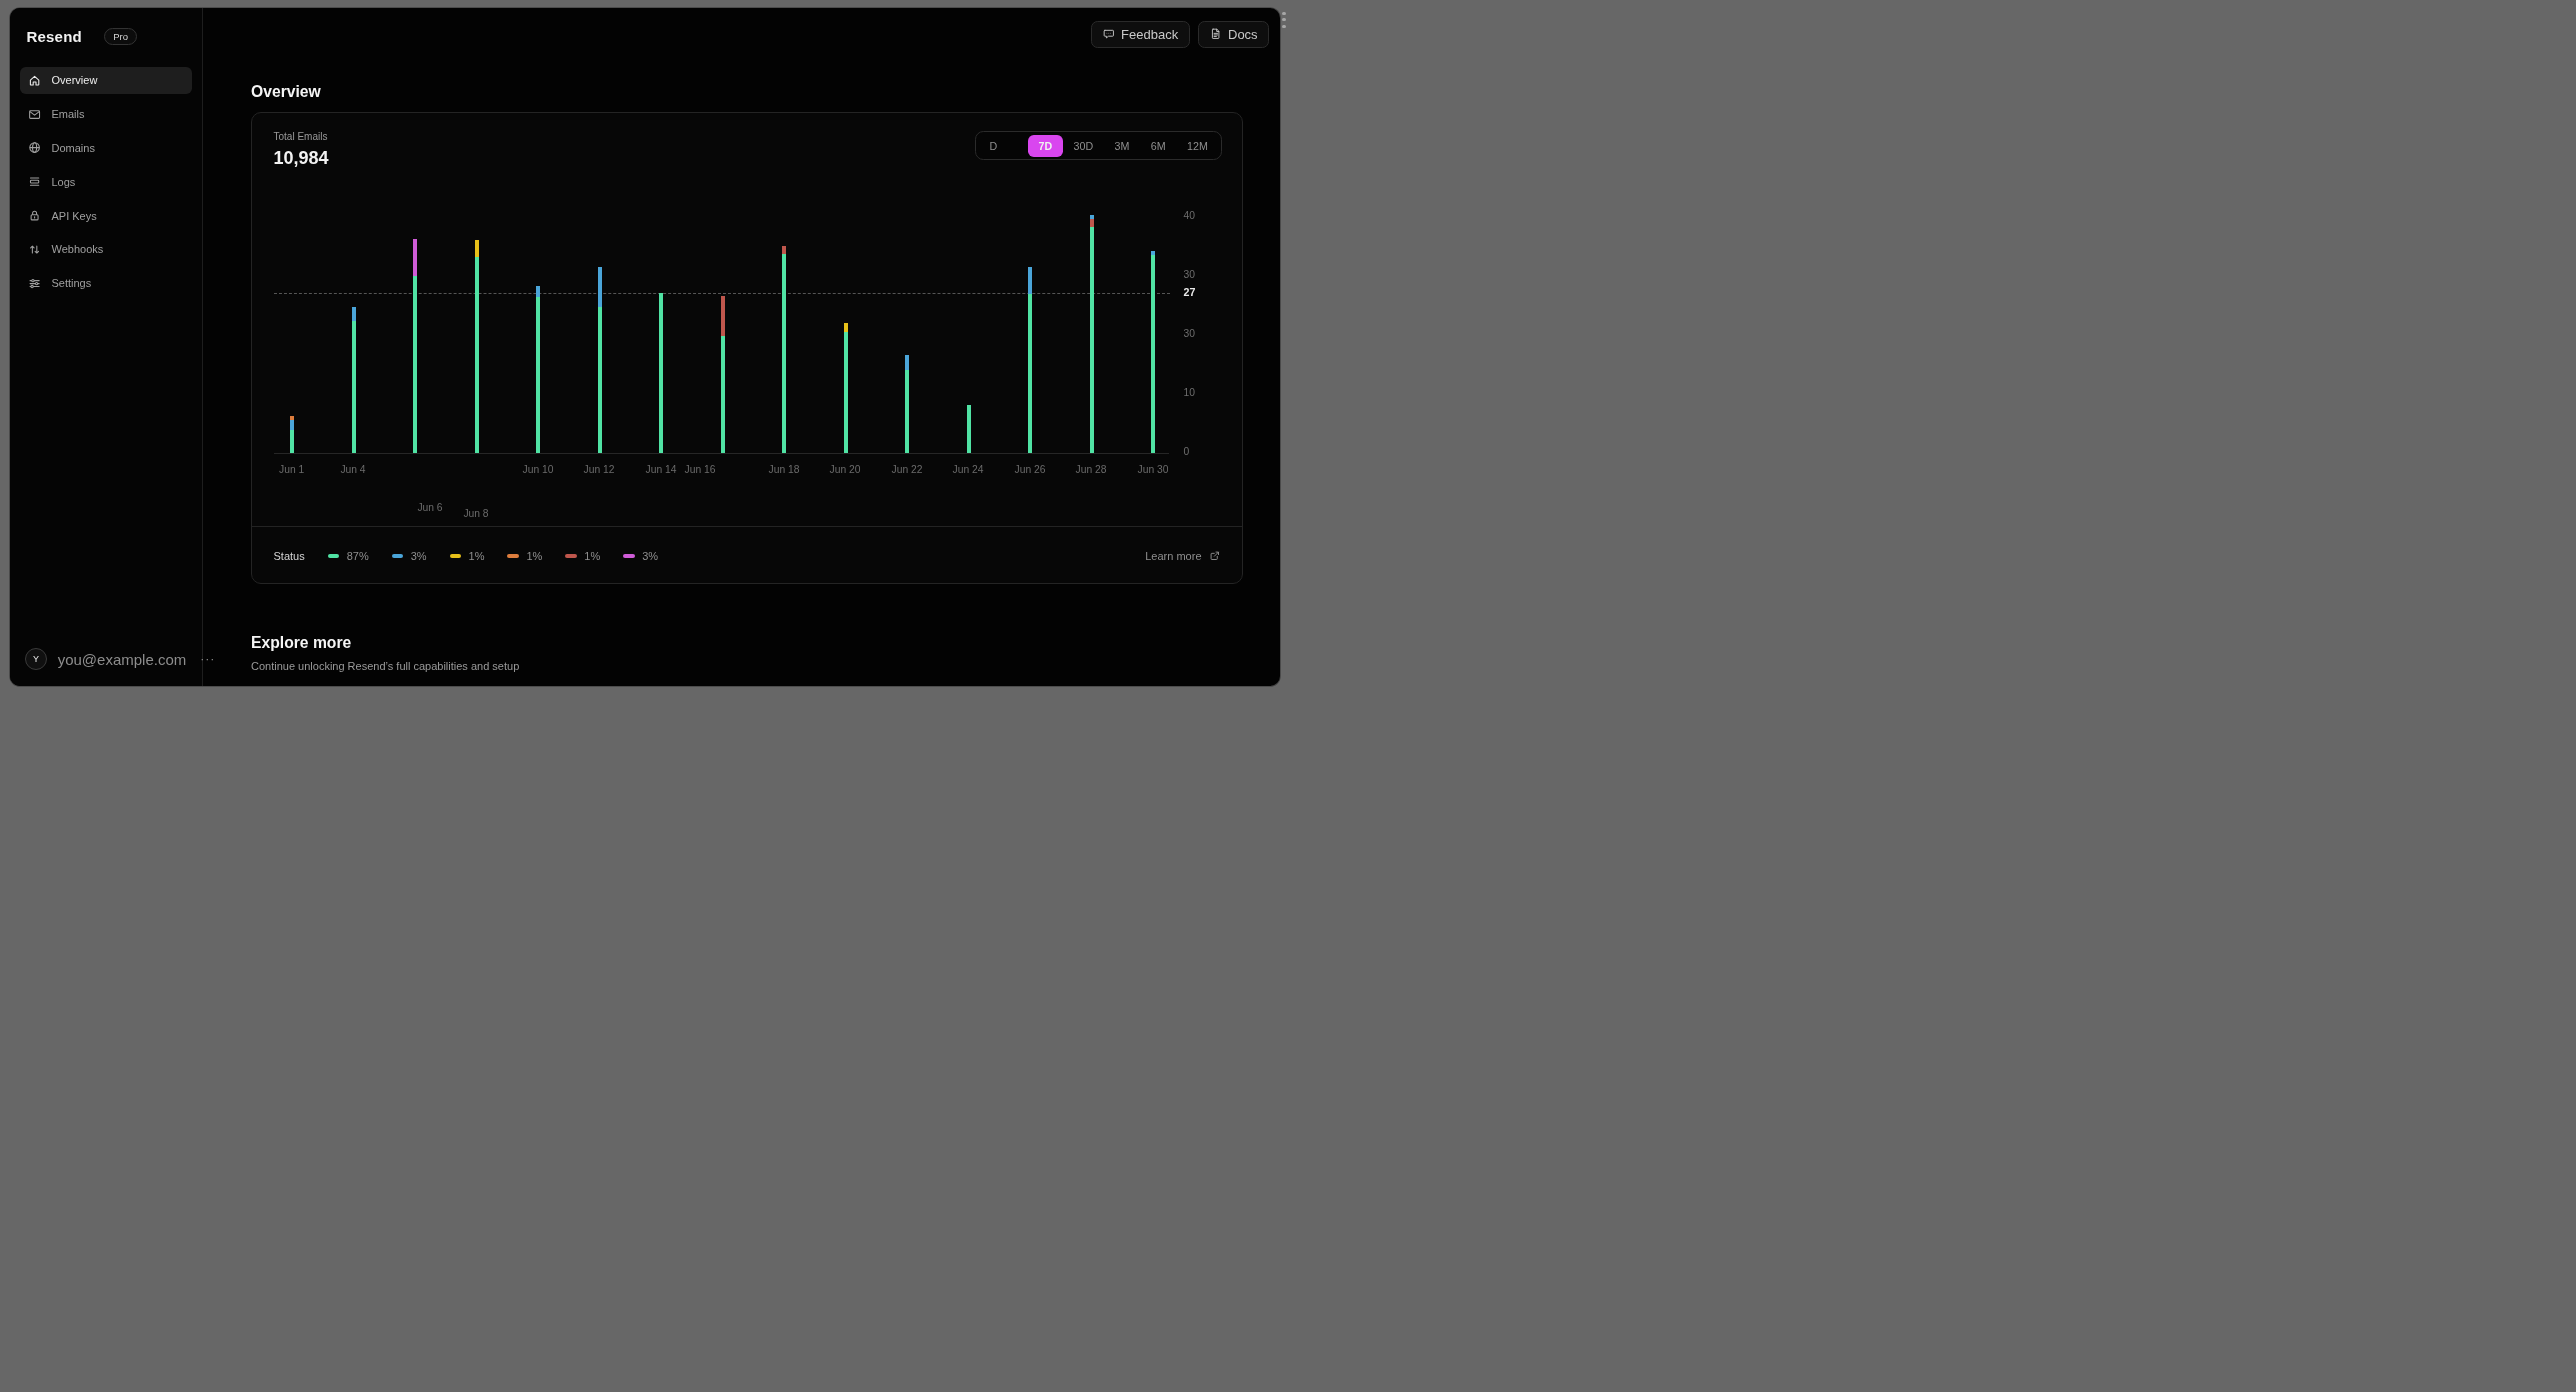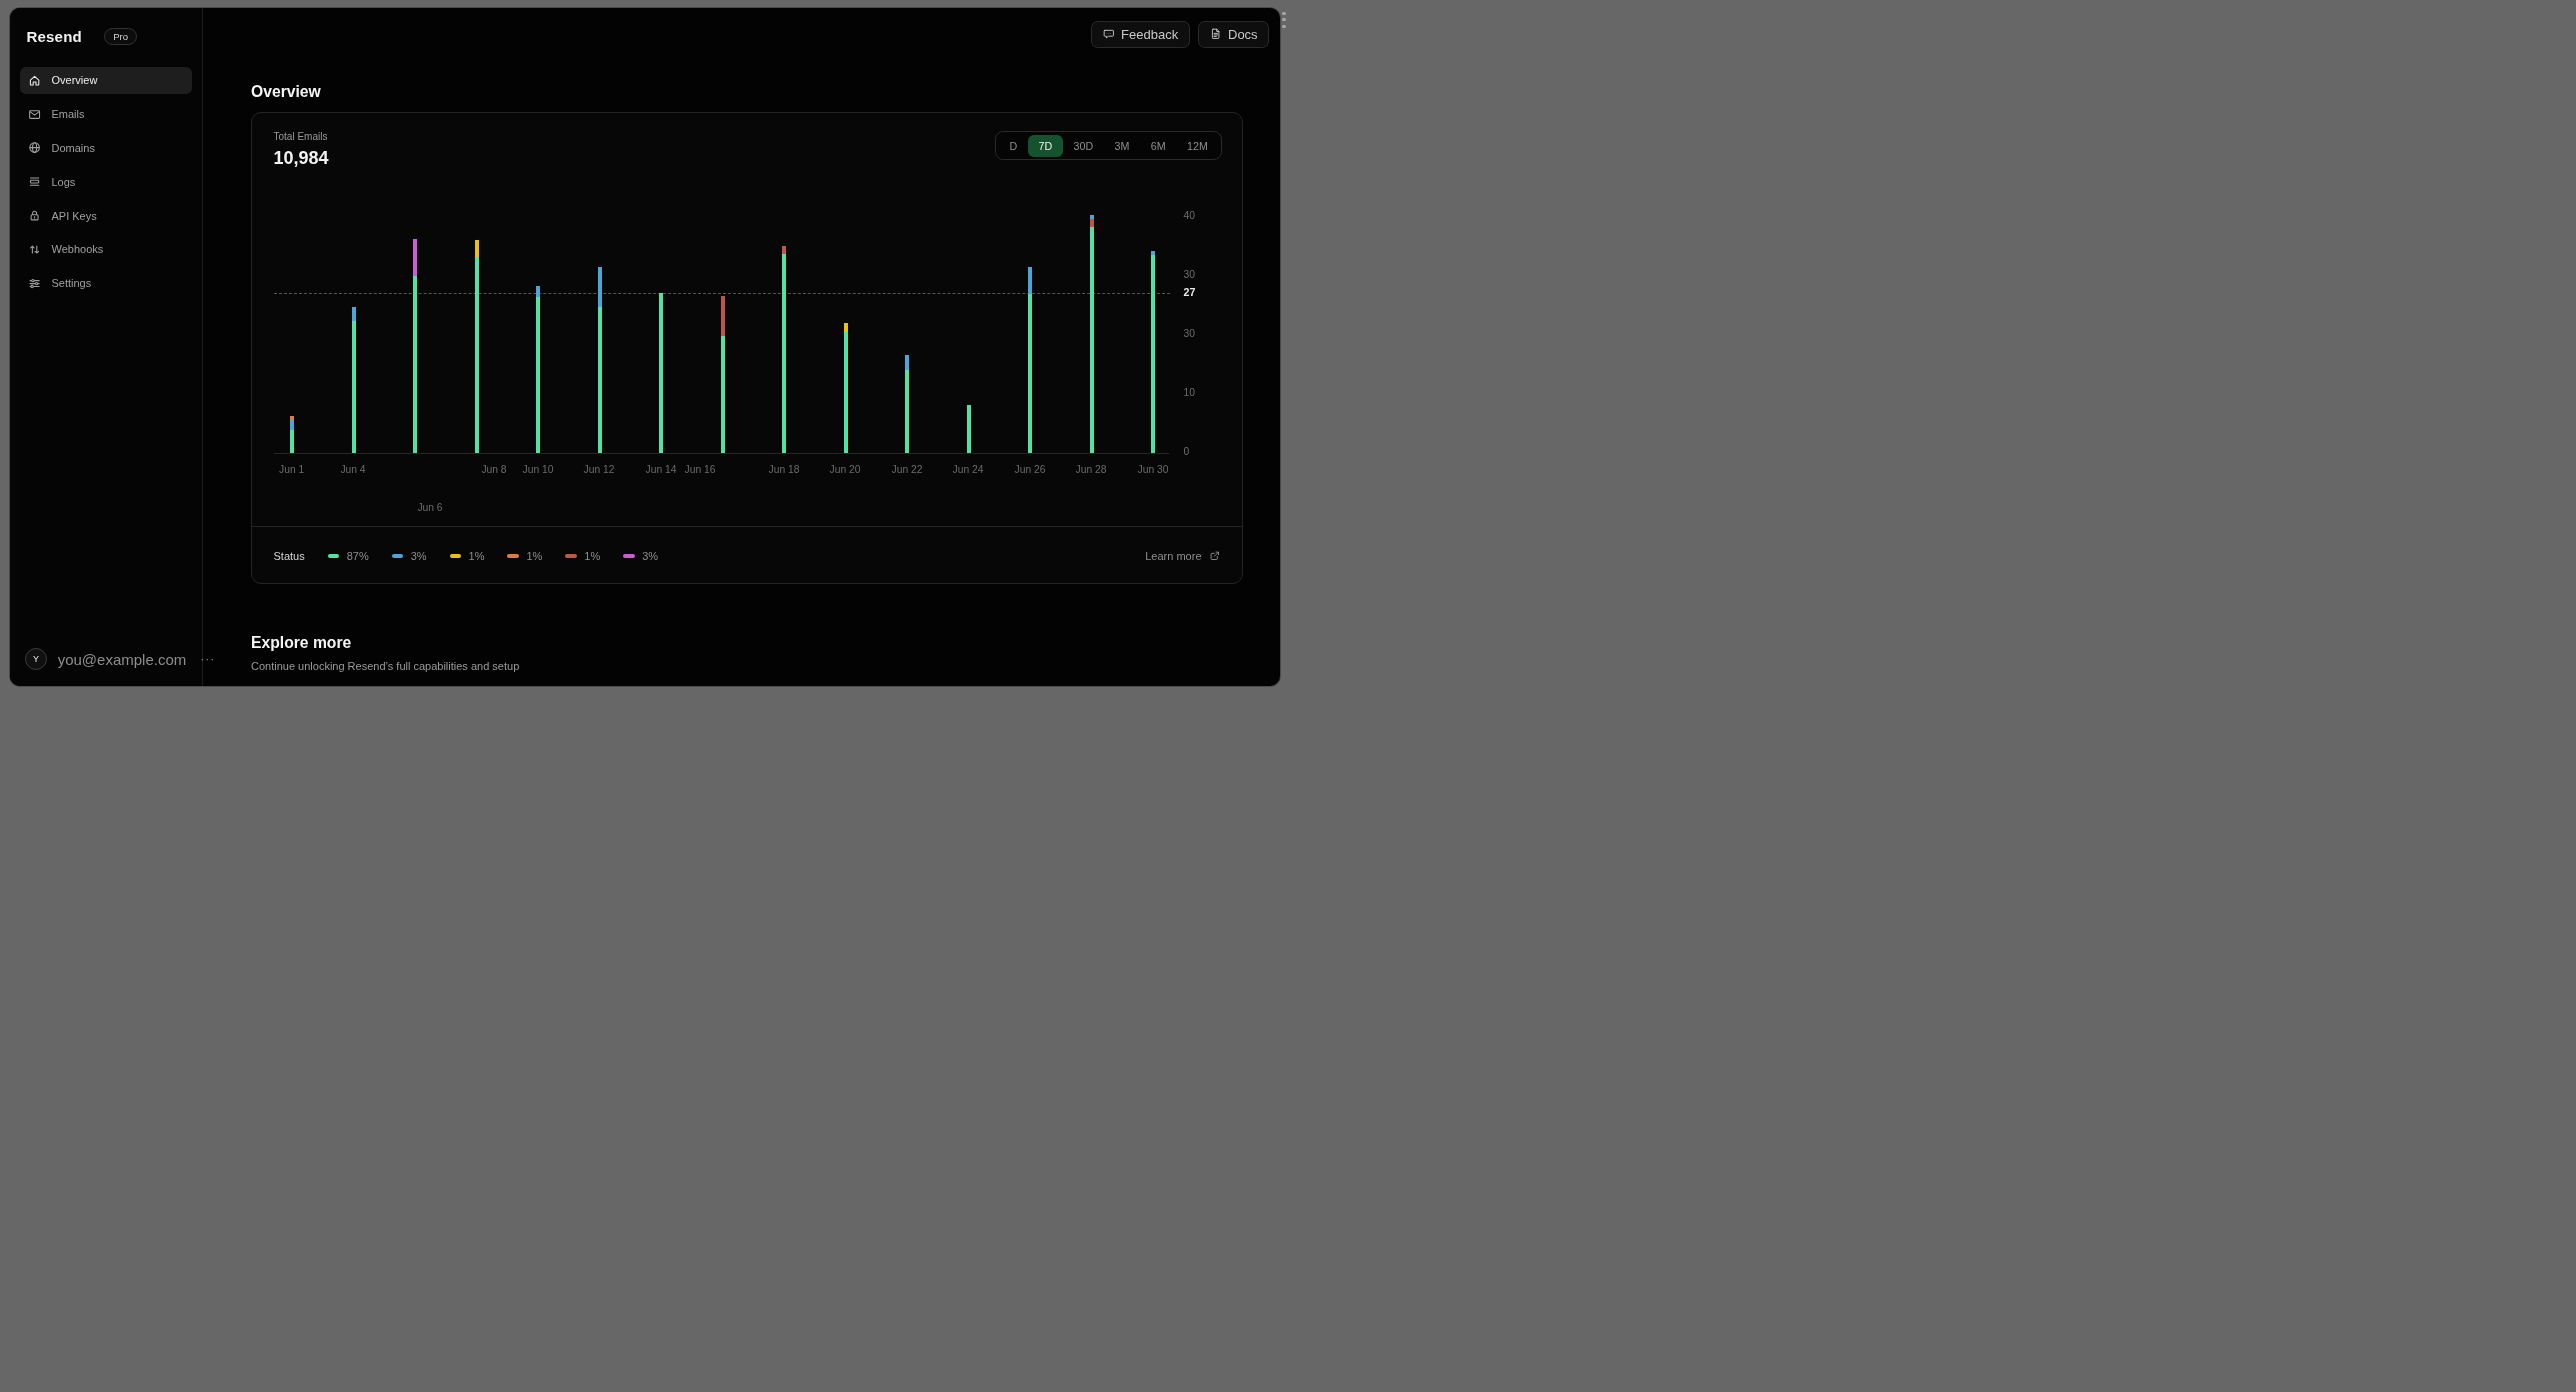--- a/index.html
+++ b/index.html
@@ -61,21 +61,21 @@
   .metric{position:absolute;left:21.5px;top:18px;}
   .metric-label{color:#9a9a9a;font-size:10px;}
   .metric-value{color:#f2f2f2;font-size:18px;font-weight:700;margin-top:5.8px;}
   .range-selector{
     position:absolute;top:18px;right:20px;display:flex;align-items:center;
     border:0.8px solid #2b2b2b;border-radius:8.3px;padding:2.5px;background:#050505;
   }
   .range{
     color:#8f8f8f;font-size:10.7px;padding:5px 10.7px;border-radius:5.8px;cursor:pointer;white-space:nowrap;
   }
-  .range.active{background:#14532d;color:#f0f0f0;font-weight:400;}
+  .range.active{background:#d946ef;color:#f0f0f0;font-weight:700;margin-left:20px;}
   
   .chart{position:absolute;left:21.5px;top:92px;width:949px;height:272px;}
   .plot{position:absolute;left:0;top:0;width:896px;height:248px;}
   .baseline{position:absolute;left:0;right:54px;top:248px;height:0.8px;background:#262626;}
   .bar{position:absolute;bottom:0;width:4.1px;display:flex;flex-direction:column-reverse;}
   .bar div{width:100%;}
   .seg-dotted{background-image:radial-gradient(rgba(60,25,0,.55) 0.8px,transparent 0.8px);background-size:2.5px 2.5px;}
   .refline{position:absolute;left:0;width:896px;border-top:1.2px dashed #555;}
   .reflabel{position:absolute;left:910px;color:#e9e9e9;font-size:10.7px;font-weight:600;}
   .ytick{position:absolute;left:910px;color:#6e6e6e;font-size:10.3px;}
@@ -253,21 +253,21 @@
             <div class="xlabel" style="left: 49px;">Jun 4</div>
             <div class="bar" style="left: 139px;">
               <div style="height: 177px; background: rgb(80, 227, 164);"></div>
               <div style="height: 37px; background: rgb(207, 92, 215);"></div>
             </div>
             <div class="xlabel" style="left: 126px; margin-top: 38px;">Jun 6</div>
             <div class="bar" style="left: 201px;">
               <div style="height: 196px; background: rgb(80, 227, 164);"></div>
               <div style="height: 17.7px; background: rgb(231, 192, 25);"></div>
             </div>
-            <div class="xlabel" style="left: 190px;">Jun 8</div>
+            <div class="xlabel" style="left: 172px; margin-top: 44px;">Jun 8</div>
             <div class="bar" style="left: 262px;">
               <div style="height: 156px; background: rgb(80, 227, 164);"></div>
               <div style="height: 11.8px; background: rgb(74, 165, 217);"></div>
             </div>
             <div class="xlabel" style="left: 234px;">Jun 10</div>
             <div class="bar" style="left: 324px;">
               <div style="height: 146px; background: rgb(80, 227, 164);"></div>
               <div style="height: 40px; background: rgb(74, 165, 217);"></div>
             </div>
             <div class="xlabel" style="left: 295px;">Jun 12</div>

